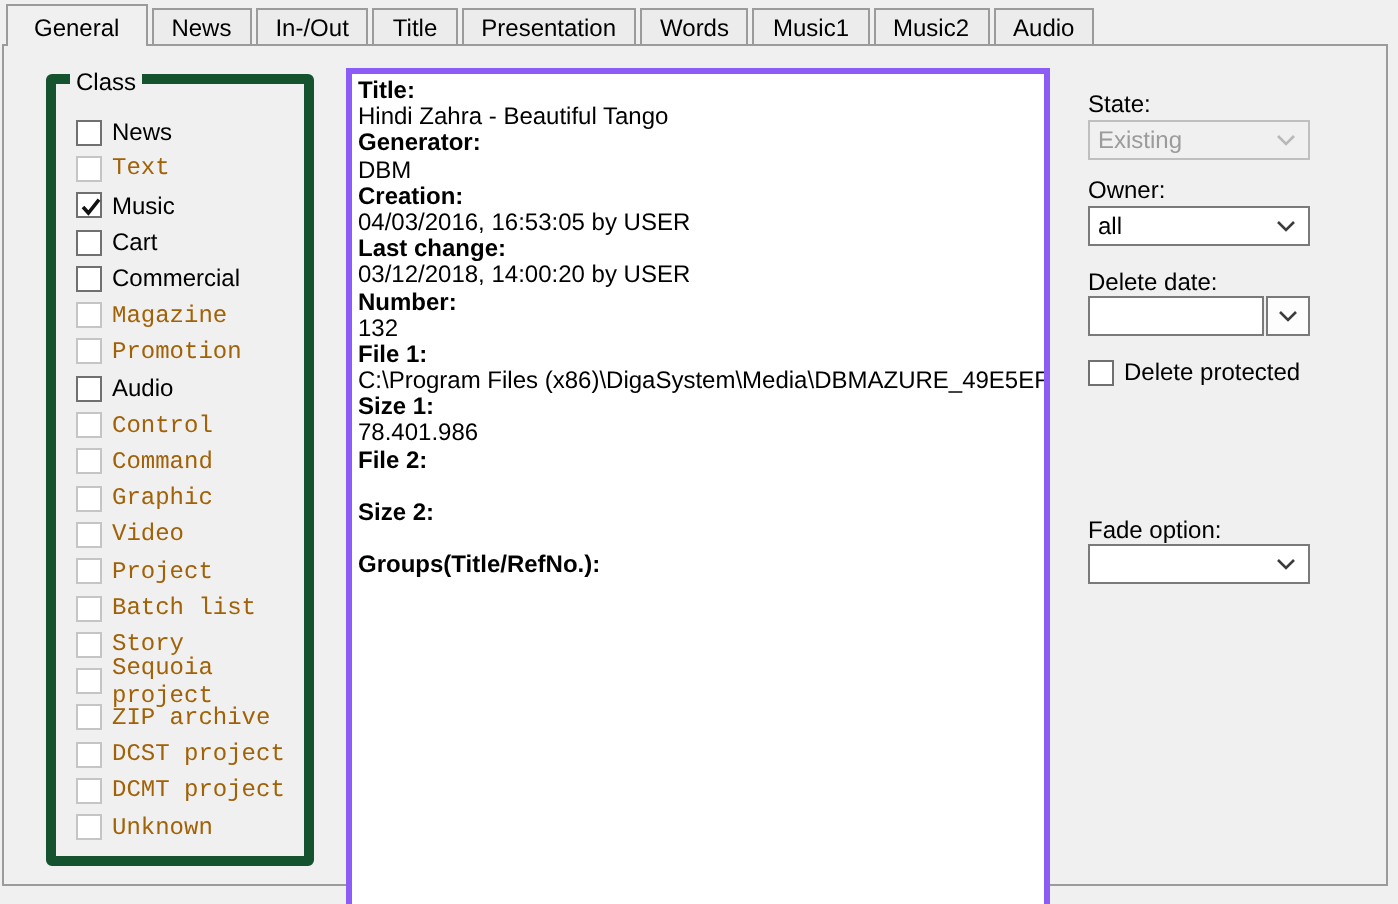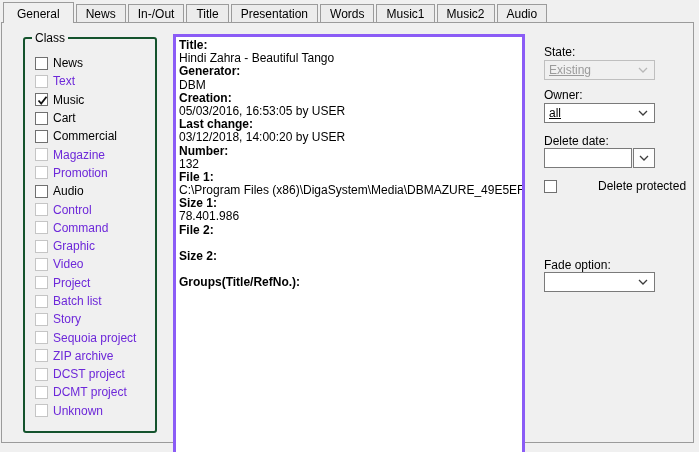--- a/index.html
+++ b/index.html
@@ -22,35 +22,35 @@
 
   
   .tabpage {
     position:absolute; left:1px; top:22px; width:693px; height:421px;
     background:#f0f0f0; border:1px solid #9b9b9b; z-index:1;
   }
 
   
   .groupbox {
     position:absolute; left:21px; top:14px; width:134px; height:396px;
-    border:2px solid #14532d; border-radius:3px;padding-left:34px;
+    border:5px solid #14532d; border-radius:3px;padding-left:34px;
   }
   .groupbox-title {
     position:absolute; top:-8px; left:7px; background:#f0f0f0; padding:0 3px;
   }
   .cb-rows { position:absolute; left:10px; top:15px; right:2px; }
   .cb-row { height:18.3px; display:flex; align-items:center; }
   .cb-box {
     width:13px; height:13px; background:#fff; border:1px solid #707070;
     margin-right:5px; flex:0 0 13px; position:relative;
   }
   .cb-box svg { display:none; position:absolute; left:0; top:0; }
   .cb-row.checked .cb-box svg { display:block; }
   .cb-row.disabled .cb-box { border-color:#c5c5c5; }
-  .cb-row.disabled .cb-label { color:#6d28d9; }
+  .cb-row.disabled .cb-label { color:#a16207;font-family:Liberation Mono, monospace; }
 
   
   .details {
     position:absolute; left:171px; top:11px; width:352px; height:448px;
     background:#fff; border:3px solid #8b5cf6; overflow:hidden;
   }
   .details-text { position:absolute; left:3px; top:2px; right:0; white-space:nowrap; }
   .dline { height:13.2px; line-height:13.2px; overflow:hidden; }
   .dline.bold { font-weight:bold; }
 
@@ -68,31 +68,31 @@
     display:flex; align-items:center; justify-content:center; gap:2px;
   }
   .sb-grip { width:1.5px; height:7px; background:#7a7a7a; }
   .sb-track { flex:1; background:#fff; }
 
   
   .rlabel { position:absolute; left:542px; white-space:nowrap; }
   .combo {
     position:absolute; left:542px; width:111px; height:20px;
     background:#fff; border:1px solid #7a7a7a;
-    display:flex; align-items:center; padding-left:4px;text-decoration:underline;
+    display:flex; align-items:center; padding-left:4px;
   }
   .combo .chev { margin-left:auto; margin-right:6px; display:flex; align-items:center; }
   .combo.disabled { background:#f0f0f0; border-color:#bfbfbf; color:#9b9b9b; }
   .combo-split { position:absolute; left:542px; width:111px; height:20px; display:flex; }
   .combo-split .field { flex:1; background:#fff; border:1px solid #7a7a7a; }
   .combo-split .dd-btn {
     width:22px; flex:0 0 22px; background:#fdfdfd; border:1px solid #7a7a7a; margin-left:1px;
     display:flex; align-items:center; justify-content:center;
   }
-  .check-inline { position:absolute; left:542px; display:flex; align-items:center;gap:36px; }
+  .check-inline { position:absolute; left:542px; display:flex; align-items:center; }
   .check-inline .cb-box { margin-right:5px; }
 </style>
 </head>
 <body>
 
 <div class="dialog">
 
   <div class="tabstrip">
 
       <div class="tab active">General</div>
@@ -271,21 +271,21 @@
           <div class="dline bold">Title:</div>
 
           <div class="dline">Hindi Zahra - Beautiful Tango</div>
 
           <div class="dline bold">Generator:</div>
 
           <div class="dline">DBM</div>
 
           <div class="dline bold">Creation:</div>
 
-          <div class="dline">05/03/2016, 16:53:05 by USER</div>
+          <div class="dline">04/03/2016, 16:53:05 by USER</div>
 
           <div class="dline bold">Last change:</div>
 
           <div class="dline">03/12/2018, 14:00:20 by USER</div>
 
           <div class="dline bold">Number:</div>
 
           <div class="dline">132</div>
 
           <div class="dline bold">File 1:</div>

